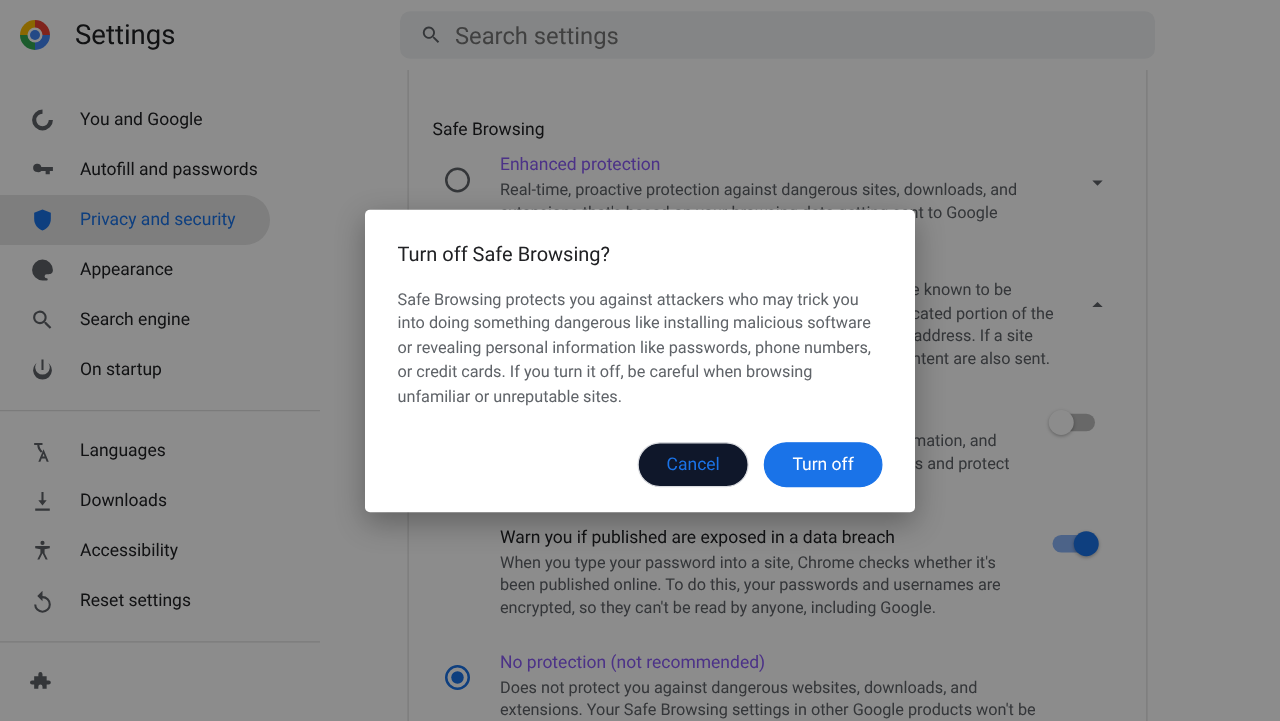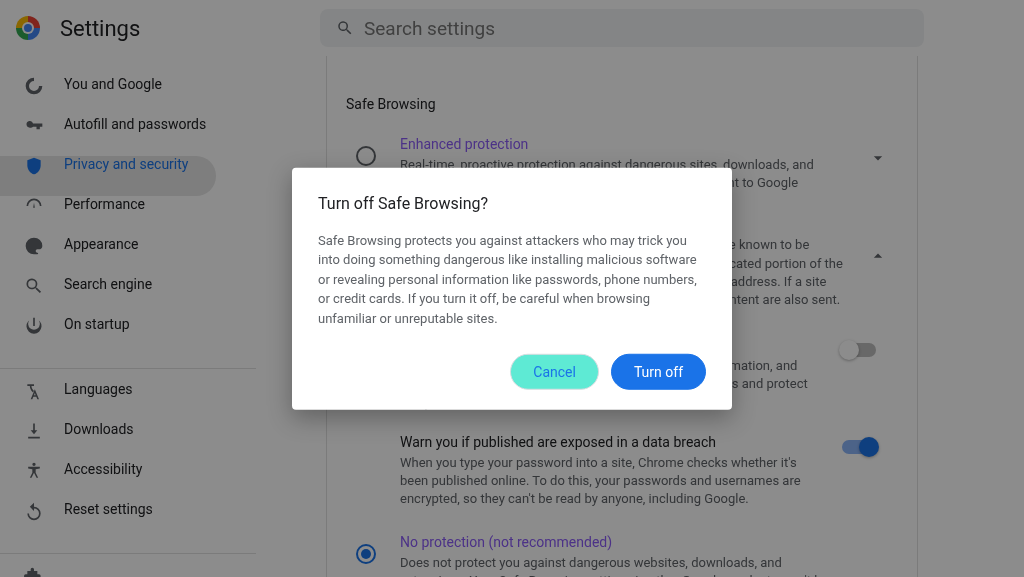--- a/index.html
+++ b/index.html
@@ -7,29 +7,29 @@
     .header{height:56px;display:flex;align-items:center;padding:0 16px;position:relative}
     .logo{width:24px;height:24px;border-radius:50%;margin-right:20px;background:conic-gradient(#ea4335 0 90deg,#4285f4 90deg 180deg,#34a853 180deg 270deg,#fbbc05 270deg 360deg);position:relative}
     .logo::after{content:'';position:absolute;top:6px;left:6px;width:12px;height:12px;border-radius:50%;background:#fff}
     .logo::before{content:'';position:absolute;top:8px;left:8px;width:8px;height:8px;border-radius:50%;background:#4285f4;z-index:1}
     .title{font-size:22px;color:#202124}
     .search-box{position:absolute;left:320px;right:100px;height:38px;background:#f1f3f4;border-radius:8px;display:flex;align-items:center;padding:0 16px}
     .search-box .sicon{width:18px;height:18px;margin-right:10px;fill:#5f6368}
     .search-box input{border:none;background:transparent;outline:none;font-size:19px;color:#6d28d9;flex:1}
     .content{display:flex;height:calc(100% - 56px)}
     .sidebar{width:256px;padding-top:20px}
-    .nav-item{display:flex;height:40px;padding-left:24px;font-size:14px;color:#202124;border-radius:0 20px 20px 0;margin-right:40px;cursor:pointer}
+    .nav-item{display:flex;align-items:center;height:40px;padding-left:24px;font-size:14px;color:#202124;border-radius:0 20px 20px 0;margin-right:40px;cursor:pointer}
     .nav-item .navicon{width:20px;height:20px;margin-right:20px;fill:#5f6368;display:flex;align-items:center;justify-content:center}
     .nav-item.active{background:#e5e5e5;color:#1a73e8}
     .nav-item.active .navicon{fill:#1a73e8}
     .nav-sep{height:1px;background:#e0e0e0;margin:12px 0 12px 0}
     .main{flex:1;position:relative}
     .main-border{position:absolute;left:70px;right:106px;top:0;bottom:0;border-left:1px solid #e0e0e0;border-right:1px solid #e0e0e0}
     .main-inner{position:absolute;left:70px;right:106px;top:0;bottom:0;padding:40px 20px 0 20px}
-    .sect-head{font-size:14px;color:#202124;margin-bottom:24px;padding-left:0}
+    .sect-head{font-size:14px;color:#202124;margin-bottom:12px;padding-left:0}
     .opt{display:flex;padding:0 10px 24px 10px;position:relative}
     .radio{width:20px;height:20px;border:2px solid #5f6368;border-radius:50%;margin-right:24px;flex-shrink:0;margin-top:10px;position:relative}
     .radio.sel{border-color:#1a73e8}
     .radio.sel::after{content:'';position:absolute;top:3px;left:3px;width:10px;height:10px;border-radius:50%;background:#1a73e8}
     .opt-body{flex:1;padding-right:40px}
     .opt-title{font-size:14px;color:#8b5cf6;margin-bottom:4px}
     .opt-desc{font-size:13px;color:#5f6368;line-height:1.4}
     .chev{position:absolute;right:10px;top:12px;width:20px;height:20px;fill:#5f6368}
     .sub-row{display:flex;align-items:flex-start;padding:4px 10px 18px 54px;position:relative}
     .sub-body{flex:1;padding-right:64px}
@@ -38,21 +38,21 @@
     .toggle{position:absolute;right:22px;top:10px;width:34px;height:14px;background:#bdbdbd;border-radius:8px}
     .toggle::after{content:'';position:absolute;top:-3px;width:20px;height:20px;border-radius:50%;background:#fff;box-shadow:0 1px 3px rgba(0,0,0,.3);left:-3px}
     .toggle.on{background:#8ab4f8}
     .toggle.on::after{left:17px;background:#1a73e8}
     
     .scrim{position:absolute;inset:0;background:rgba(0,0,0,.45);z-index:10}
     .dialog{position:absolute;left:50%;top:50%;transform:translate(-50%,-50%);width:440px;background:#fff;border-radius:4px;padding:26px 26px 20px 26px;z-index:20;box-shadow:0 8px 24px rgba(0,0,0,.3)}
     .dlg-title{font-size:16px;color:#202124;margin-bottom:18px}
     .dlg-body{font-size:13px;color:#5f6368;line-height:1.5;margin-bottom:26px}
     .dlg-btns{display:flex;justify-content:flex-end;gap:12px}
-    .btn{height:36px;padding:0 22px;border-radius:18px;font-size:14px;border:1px solid #dadce0;background:#5eead4;color:#1a73e8;cursor:pointer;display:flex;align-items:center}
+    .btn{height:36px;padding:0 22px;border-radius:18px;font-size:14px;border:1px solid #dadce0;background:#0f172a;color:#1a73e8;cursor:pointer;display:flex;align-items:center}
     .btn.primary{background:#1a73e8;color:#fff;border-color:#1a73e8}
   </style>
 </head>
 <body>
 
 <div class="header">
   <div class="logo"></div>
   <div class="title">Settings</div>
   <div class="search-box">
     <svg class="sicon" viewBox="0 0 24 24">
@@ -84,28 +84,20 @@
         <span class="navicon">
           <svg viewBox="0 0 24 24" width="20" height="20">
             <path d="M12 2 4 5v6c0 5 3.4 9.7 8 11 4.6-1.3 8-6 8-11V5l-8-3z"></path>
           </svg>
         </span>
         <span>Privacy and security</span>
       </div>
     <div class="nav-item">
         <span class="navicon">
           <svg viewBox="0 0 24 24" width="20" height="20">
-            <path d="M12 3a9 9 0 0 0-9 9h2a7 7 0 1 1 14 0h2a9 9 0 0 0-9-9zm0 5-1 6h2l-1-6z"></path>
-          </svg>
-        </span>
-        <span>Performance</span>
-      </div>
-    <div class="nav-item">
-        <span class="navicon">
-          <svg viewBox="0 0 24 24" width="20" height="20">
             <path d="M12 22a10 10 0 1 1 10-10c0 3-2 4-4 4h-2a2 2 0 0 0 0 4 1 1 0 0 1 0 2h-4z"></path>
           </svg>
         </span>
         <span>Appearance</span>
       </div>
     <div class="nav-item">
         <span class="navicon">
           <svg viewBox="0 0 24 24" width="20" height="20">
             <path d="M15.5 14h-.79l-.28-.27a6.5 6.5 0 1 0-.7.7l.27.28v.79l5 4.99L20.49 19l-4.99-5zm-6 0A4.5 4.5 0 1 1 14 9.5 4.5 4.5 0 0 1 9.5 14z"></path>
           </svg>

